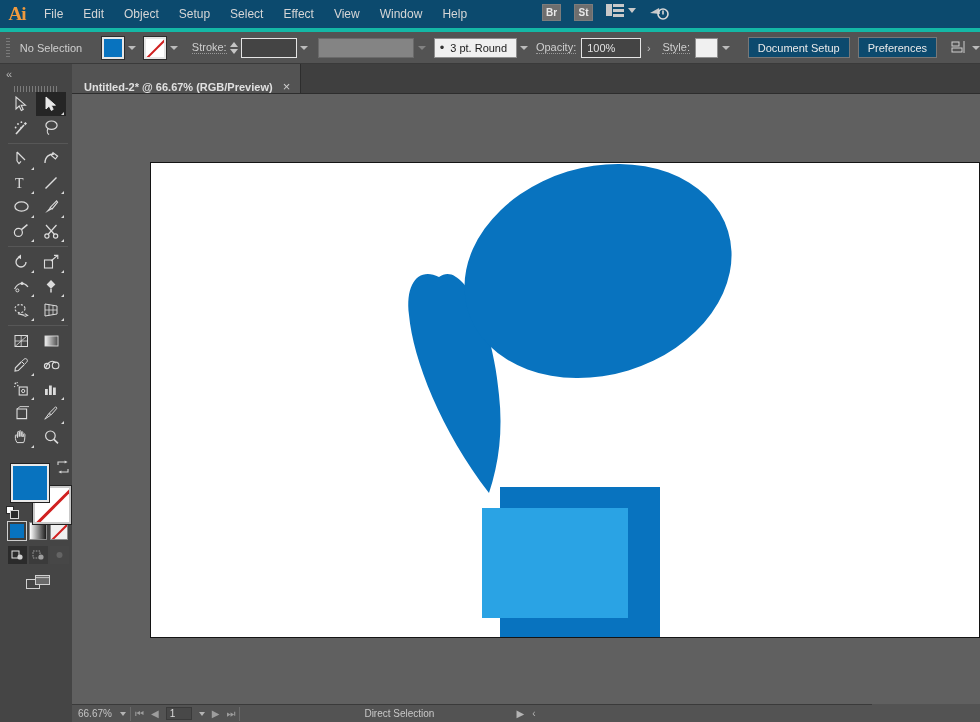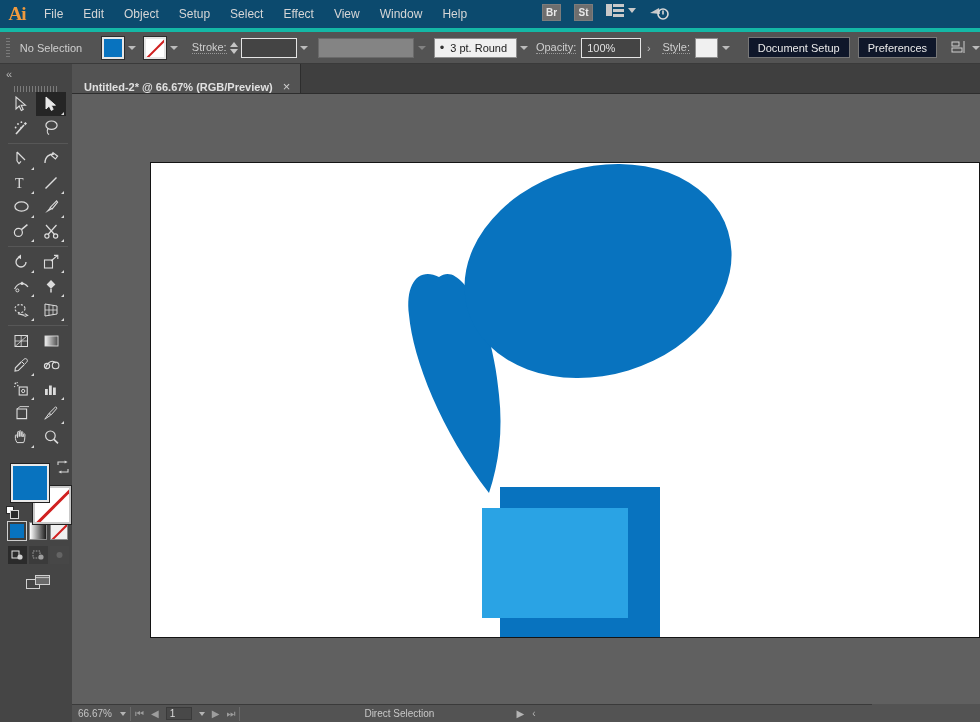--- a/index.html
+++ b/index.html
@@ -76,21 +76,21 @@
   .stepper i.up { width:0;height:0;border-left:4px solid transparent;border-right:4px solid transparent;border-bottom:5px solid #c6c6c6; }
   .stepper i.dn { width:0;height:0;border-left:4px solid transparent;border-right:4px solid transparent;border-top:5px solid #c6c6c6; }
   .field {
     height:20px; background:#444444; border:1px solid #e5e5e5;
     display:flex; align-items:center; padding:0 5px;
     font-size:11px; color:#e2e2e2;
   }
   .field.light { background:#f0f0f0; color:#1c1c1c; border:1px solid #8e8e8e; }
   .field.gray { background:#848484; border:1px solid #6a6a6a; }
   .pill-btn {
-    height:21px; padding:1px 9px; background:#0f172a;
+    height:21px; padding:1px 9px; background:#0c4a6e;
     border:1px solid #777; color:#eaeaea; font-size:11px;
     display:flex; align-items:center; white-space:nowrap;
   }
   .dotted-label { border-bottom:1px dotted #9a9a9a; }
 
   
   .tabbar {
     position:absolute; left:72px; top:64px; width:908px; height:30px;
     background:#3f3f3f; border-bottom:1px solid #2d2d2d;
     display:flex; align-items:stretch;

